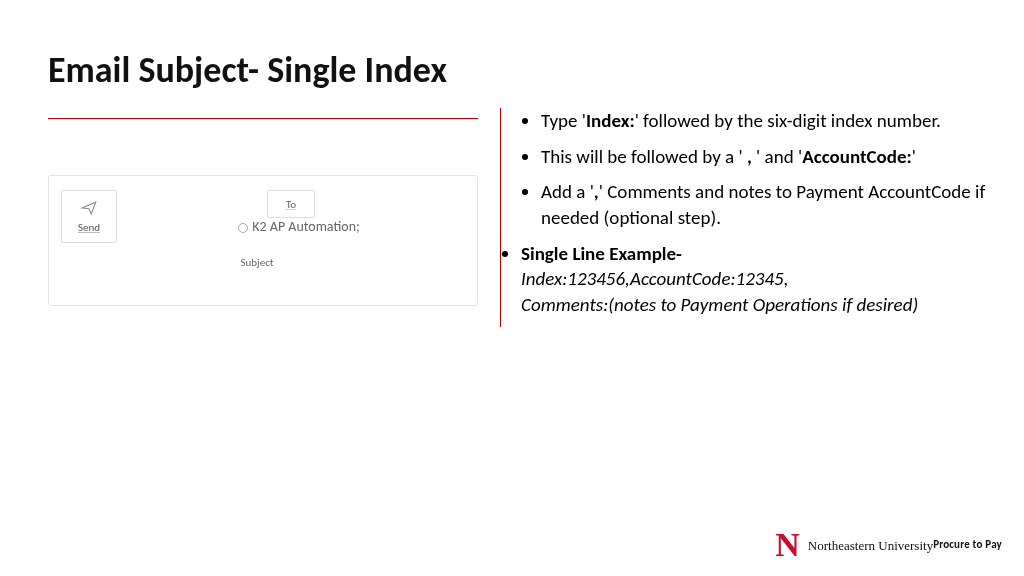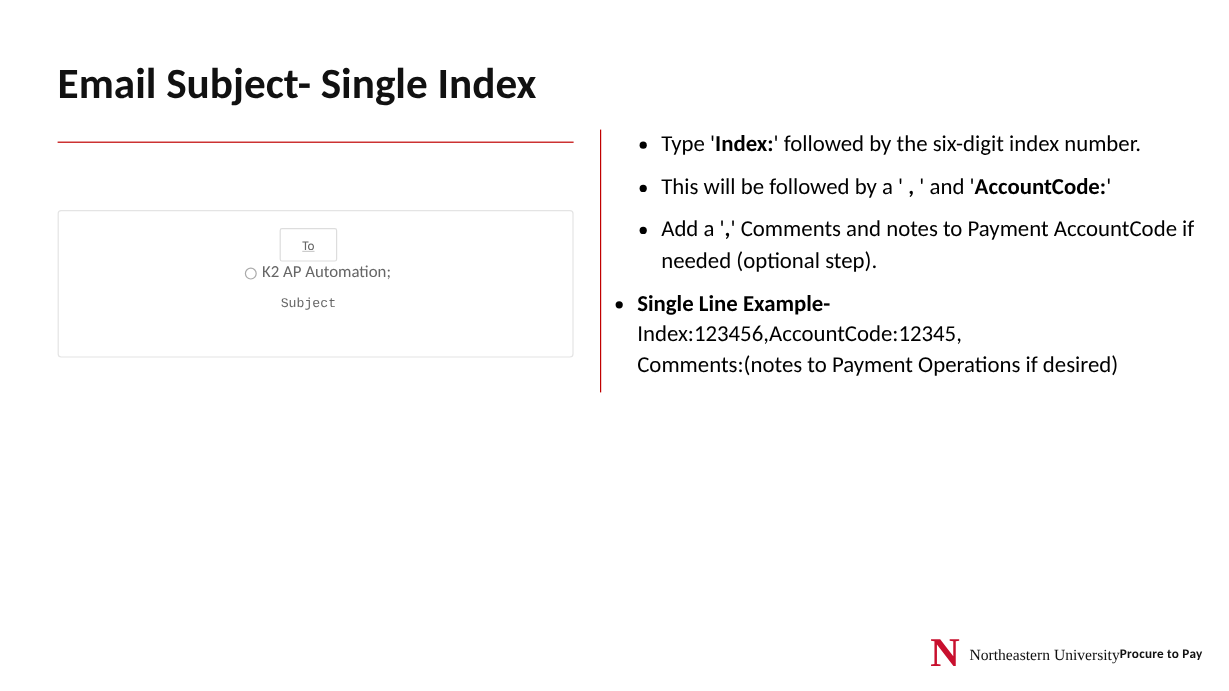--- a/index.html
+++ b/index.html
@@ -93,21 +93,20 @@
   }
   .subject-cell {
     width: 46px;
     height: 26px;
     display: flex;
     align-items: center;
     justify-content: center;
     font-size: 11px;
     color: #666;
     margin-right: 12px;
-    font-family: Liberation Mono, monospace;
   }
   .to-cc-stack {
     display: flex;
     align-items: stretch;
   }
   .stack-left {
     display: flex;
     align-items: center;
   }
   .stack-right {
@@ -133,34 +132,35 @@
   .subject-underline {
     border-bottom: 1.5px solid #c00000;
     display:inline-block;
   }
   .right-col {
     position: absolute;
     left: 500px;
     top: 108px;
     width: 480px;
     border-left: 1.5px solid #c00000;
-    padding-left: 28px;
+    padding-left: 18px;
     font-size: 19px;
     line-height: 1.35;
   }
   .right-col ul {
     margin: 0 0 10px 0;
     padding-left: 22px;
   }
   .right-col li {
     margin-bottom: 10px;
   }
   .right-col .sub {
     display:block;
     margin-left: 0px;
+    font-style: italic;
   }
   .example-block {
     margin-left: 0px;
   }
   .logo {
     position: absolute;
     right: 22px;
     bottom: 14px;
     display:flex;
     align-items:center;
@@ -191,20 +191,28 @@
 </head>
 <body>
 
 <div class="slide-title">Email Subject- Single Index</div>
 <div class="hr-red"></div>
 
 <div class="left-col">
   <div class="email-card">
 
     <div class="to-cc-stack">
+      <div class="stack-left">
+        <div class="send-cell">
+          <svg viewBox="0 0 24 24">
+              <path d="M3 12 L21 4 L15 20 L12 13 Z"></path>
+            </svg>
+          <span class="send-label">Send</span>
+        </div>
+      </div>
       <div class="stack-right">
         <div class="email-row">
           <div class="header-cell">To</div>
           <div class="field-val">
             <span class="radio"></span><span>K2 AP Automation;</span>
           </div>
         </div>
       </div>
     </div>
 

